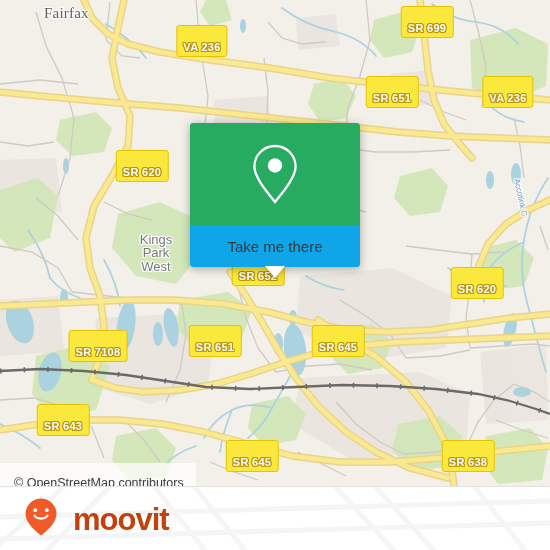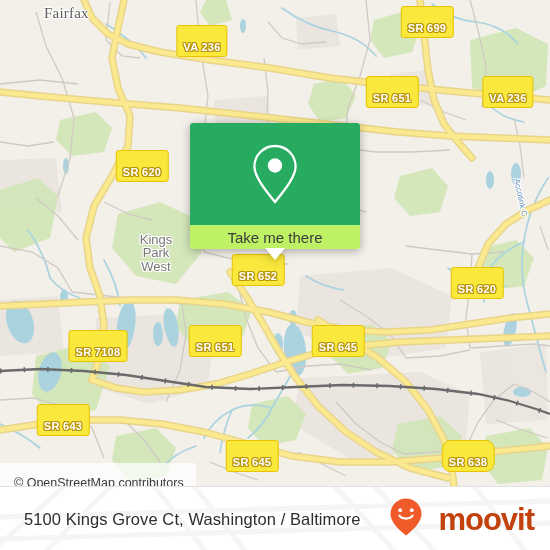--- a/index.html
+++ b/index.html
@@ -65,24 +65,24 @@
     border-radius:3px;
     overflow:hidden;
   }
   #popup-green{
     background:#26ab61;
     height:102px;
     display:flex;align-items:center;justify-content:center;
   }
   #popup-green svg{display:block;}
   #popup-cta{
-    height:24px;
+    height:42px;
     display:flex;align-items:center;justify-content:center;
     font-size:15px;color:#3b3b3b;
-    background:#bef264;
+    background:#0ea5e9;
     text-align:right;
   }
   #popup-tail{
     position:absolute;left:50%;bottom:-11px;
     width:0;height:0;margin-left:-10px;
     border-left:10px solid transparent;
     border-right:10px solid transparent;
     border-top:12px solid #ffffff;
   }
 
@@ -297,21 +297,21 @@
     <div class="shield" style="left:392px;top:92px;">SR 651</div>
     <div class="shield" style="left:508px;top:92px;">VA 236</div>
     <div class="shield" style="left:142px;top:166px;">SR 620</div>
     <div class="shield" style="left:258px;top:270px;">SR 652</div>
     <div class="shield" style="left:477px;top:283px;">SR 620</div>
     <div class="shield" style="left:215px;top:341px;">SR 651</div>
     <div class="shield" style="left:338px;top:341px;">SR 645</div>
     <div class="shield" style="left:98px;top:346px;">SR 7108</div>
     <div class="shield" style="left:63px;top:420px;">SR 643</div>
     <div class="shield" style="left:252px;top:456px;">SR 645</div>
-    <div class="shield" style="left:468px;top:456px;border-radius:9px;">SR 638</div>
+    <div class="shield" style="left:468px;top:456px;">SR 638</div>
 
     <div id="popup">
       <div id="popup-body">
         <div id="popup-green">
           <span>
             <svg width="50" height="62" viewBox="0 0 50 62" aria-hidden="true">
               <path d="M25 3 C13.6 3 4.4 12.2 4.4 23.6 C4.4 33 13.6 45 25 59 C36.4 45 45.6 33 45.6 23.6 C45.6 12.2 36.4 3 25 3 Z" fill="none" stroke="#ffffff" stroke-width="2.3"></path>
               <circle cx="25" cy="22.5" r="7.2" fill="#ffffff"></circle>
             </svg>
           </span>
@@ -334,21 +334,20 @@
         <path d="M150,-6 L210,70"></path>
         <path d="M190,-6 L250,70"></path>
         <path d="M330,-6 L400,70"></path>
         <path d="M370,-6 L440,70"></path>
         <path d="M0,30 L550,14"></path>
         <path d="M0,52 L550,36"></path>
         <path d="M470,-6 L530,70"></path>
       </g>
     </svg>
     <div id="footer-inner">
-      <div id="footer-address">5100 Kings Grove Ct, Washington / Baltimore</div>
       <div id="brand">
         <span>
           <svg width="34" height="40" viewBox="0 0 34 40" aria-hidden="true">
             <path d="M17 1.5 C8.4 1.5 1.5 8.4 1.5 17 C1.5 24.6 8.4 31.6 17 38.5 C25.6 31.6 32.5 24.6 32.5 17 C32.5 8.4 25.6 1.5 17 1.5 Z" fill="#f05a28"></path>
             <circle cx="11.2" cy="13.2" r="1.9" fill="#ffffff"></circle>
             <circle cx="22.8" cy="13.2" r="1.9" fill="#ffffff"></circle>
             <path d="M10.4 18.6 C12.6 22.6 21.4 22.6 23.6 18.6" fill="none" stroke="#ffffff" stroke-width="2.1" stroke-linecap="round"></path>
           </svg>
         </span>
         <span id="brand-wordmark">moovit</span>

